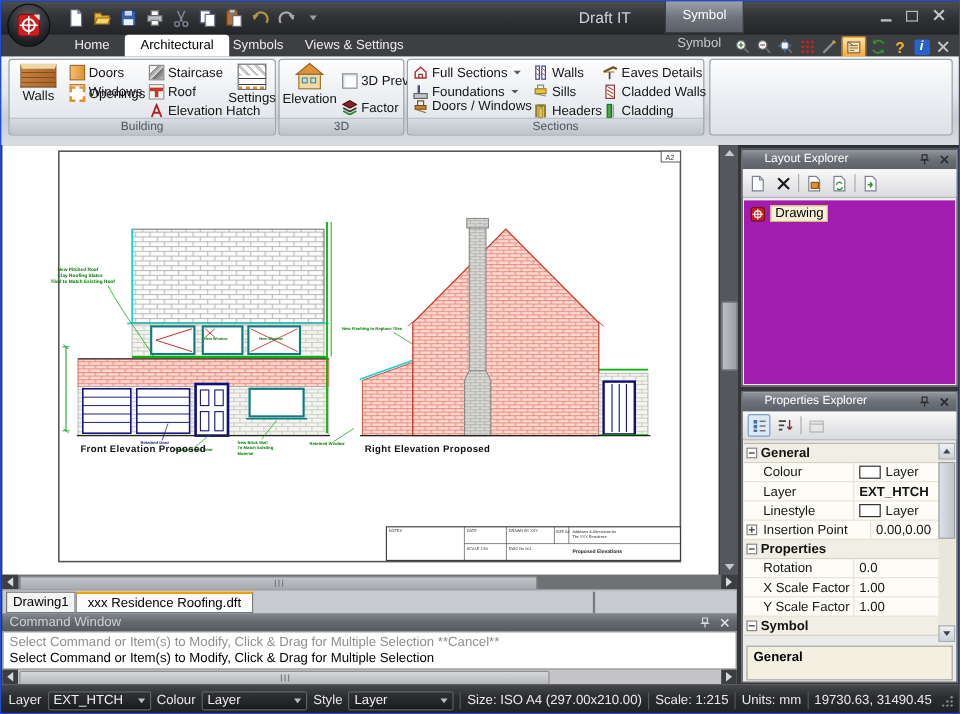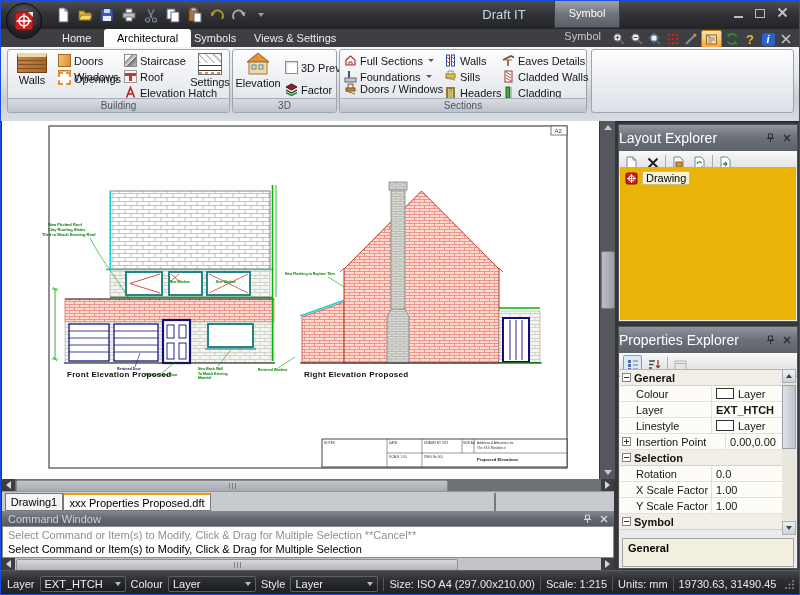--- a/index.html
+++ b/index.html
@@ -66,31 +66,31 @@
   .vs-btn{position:absolute;left:0;width:15px;height:13px;display:flex;align-items:center;justify-content:center}
   .vthumb{position:absolute;left:1px;top:130px;width:12px;height:56px;border:1px solid #74777d;border-radius:2px;
           background:linear-gradient(90deg,#bcbfc4,#9b9ea4)}
   .hscroll{left:1px;top:478px;width:612px;height:12px;background:#6f7174}
   .hs-btn{position:absolute;top:0;width:13px;height:12px;background:#3d3e41;display:flex;align-items:center;justify-content:center}
   .hthumb{position:absolute;left:14px;top:1px;width:430px;height:10px;background:linear-gradient(#c2c5c9,#a6a9ae);
           border:1px solid #85888d;border-radius:2px;display:flex;align-items:center;justify-content:center;gap:2px}
   .gripline{width:1px;height:6px;background:#7d8085}
   
   .panel{left:617px;width:180px;background:#ebebec;border:1px solid #505257;box-sizing:border-box}
-  .ptitle{height:26px;line-height:18px;padding-left:0;color:#fff;font-size:14px;
+  .ptitle{height:16px;line-height:18px;padding-left:18px;color:#fff;font-size:10px;
           background:linear-gradient(#91969e,#6b6f77 50%,#5d616a);display:flex;align-items:center}
   .ptitle .sp{flex:1}
   .ticon{width:14px;height:12px;display:flex;align-items:center;justify-content:center;margin-right:3px}
   .ptools{height:23px;background:linear-gradient(#f9f9f9,#dadbde);border-bottom:1px solid #b4b5b9;
           display:flex;align-items:center;gap:4px;padding:0 4px}
   .pti{width:17px;height:17px;display:flex;align-items:center;justify-content:center;border-radius:2px}
   .pti.sel{border:1px solid #7a9cc6;background:#dce9f7}
   .pti.dis{opacity:.45}
   .tsep{width:1px;height:15px;background:#adadb0}
-  .lbody{position:absolute;left:1px;right:1px;top:42px;bottom:1px;background:#eab308}
+  .lbody{position:absolute;left:1px;right:1px;top:42px;bottom:1px;background:#a21caf}
   .litem{display:flex;align-items:center;gap:4px;padding:4px 0 0 5px}
   .lilab{font-size:11px;background:#f7f1d8;border:1px solid #cdbf77;padding:0 3px;color:#000}
   
   .grid{position:absolute;left:1px;top:42px;width:164px;border-top:1px solid #b9b5a7}
   .crow{height:15px;display:flex;align-items:center;background:#f0eee5;border-bottom:1px solid #d6d2c4;
         font-weight:bold;font-size:11px;color:#111}
   .irow{height:15px;display:flex;align-items:center;background:#fdfcf7;border-bottom:1px solid #e4e0d2;font-size:11px}
   .pm{width:9px;height:9px;box-sizing:border-box;border:1px solid #848484;margin:0 3px 0 2px;flex:none;
       background:linear-gradient(#333,#333) center/5px 1px no-repeat,#fff}
   .pm.plus{background:linear-gradient(#333,#333) center/5px 1px no-repeat,
@@ -736,21 +736,21 @@
             <span>Layer</span>
           </span>
         </div>
       <div class="irow">
           <span class="pm plus"></span>
           <span class="lab np">Insertion Point</span>
           <span class="val">0.00,0.00</span>
         </div>
       <div class="crow">
           <span class="pm"></span>
-          <span>Selection</span>
+          <span>Properties</span>
         </div>
       <div class="irow">
           <span class="lab">Rotation</span>
           <span class="val">0.0</span>
         </div>
       <div class="irow">
           <span class="lab">X Scale Factor</span>
           <span class="val">1.00</span>
         </div>
       <div class="irow">
@@ -770,21 +770,21 @@
       <div class="gs-btn" style="bottom:0">
           <span class="tri-d2"></span>
         </div>
     </div>
     <div class="pdesc">General</div>
   </div>
 
   <div class="abs dtabs"></div>
   <div class="dtab" style="left:493px;top:492px"></div>
   <div class="dtab" style="left:4px;top:492px;width:58px">Drawing1</div>
-  <div class="dtab active" style="left:62px;top:492px;width:148px">xxx Properties Proposed.dft</div>
+  <div class="dtab active" style="left:62px;top:492px;width:148px">xxx Residence Roofing.dft</div>
 
   <div class="abs cwtitle">
     <span>Command Window</span>
       <span style="flex:1"></span>
     <span class="ticon">
         <svg width="9" height="10" viewBox="0 0 9 10">
           <path d="M2.5 1h4v4h-4zM1 5.5h7M4.5 5.5V9" stroke="#d8dade" fill="none"></path>
         </svg>
       </span>
     <span class="ticon">

